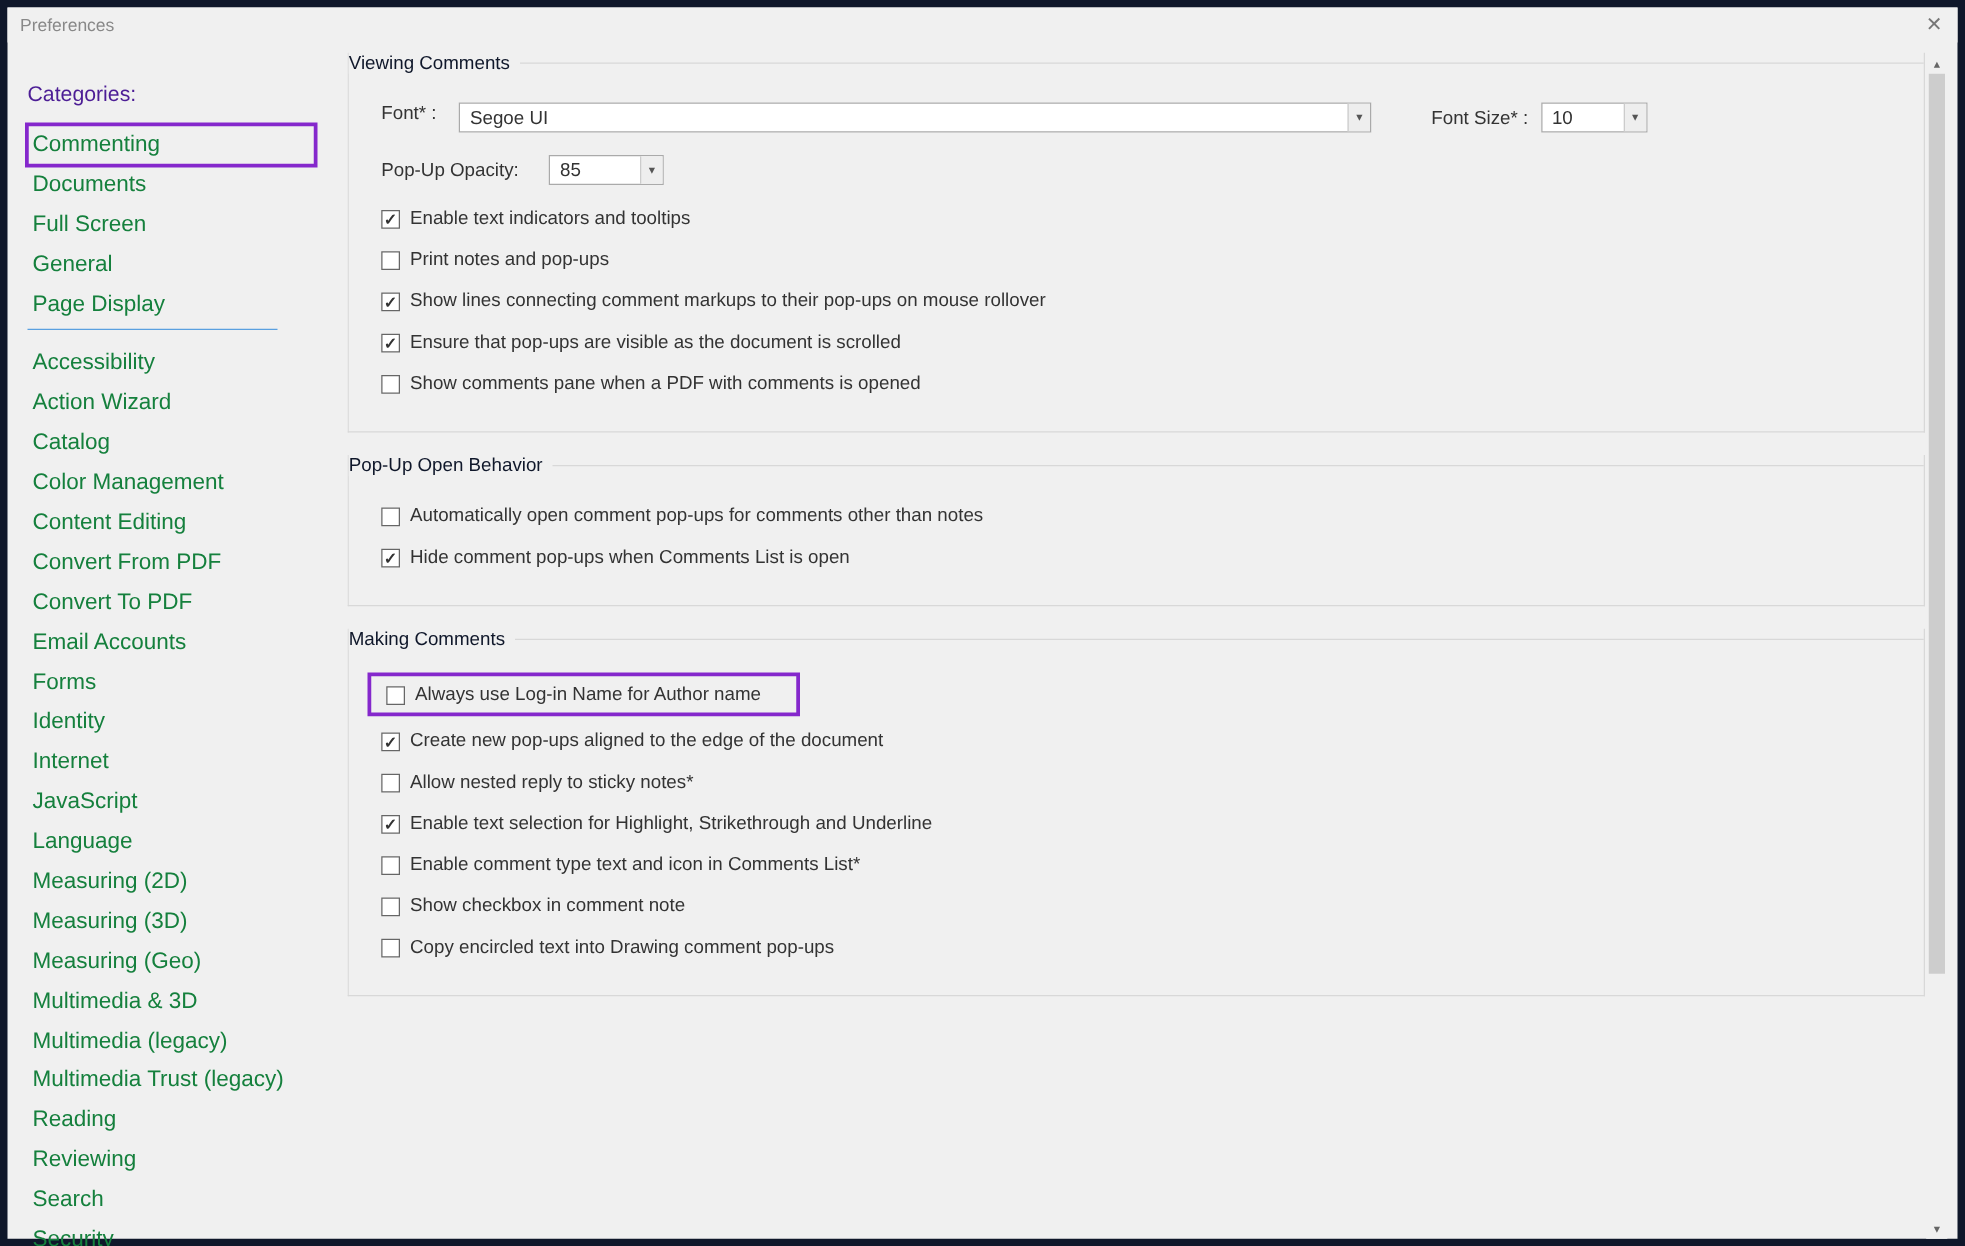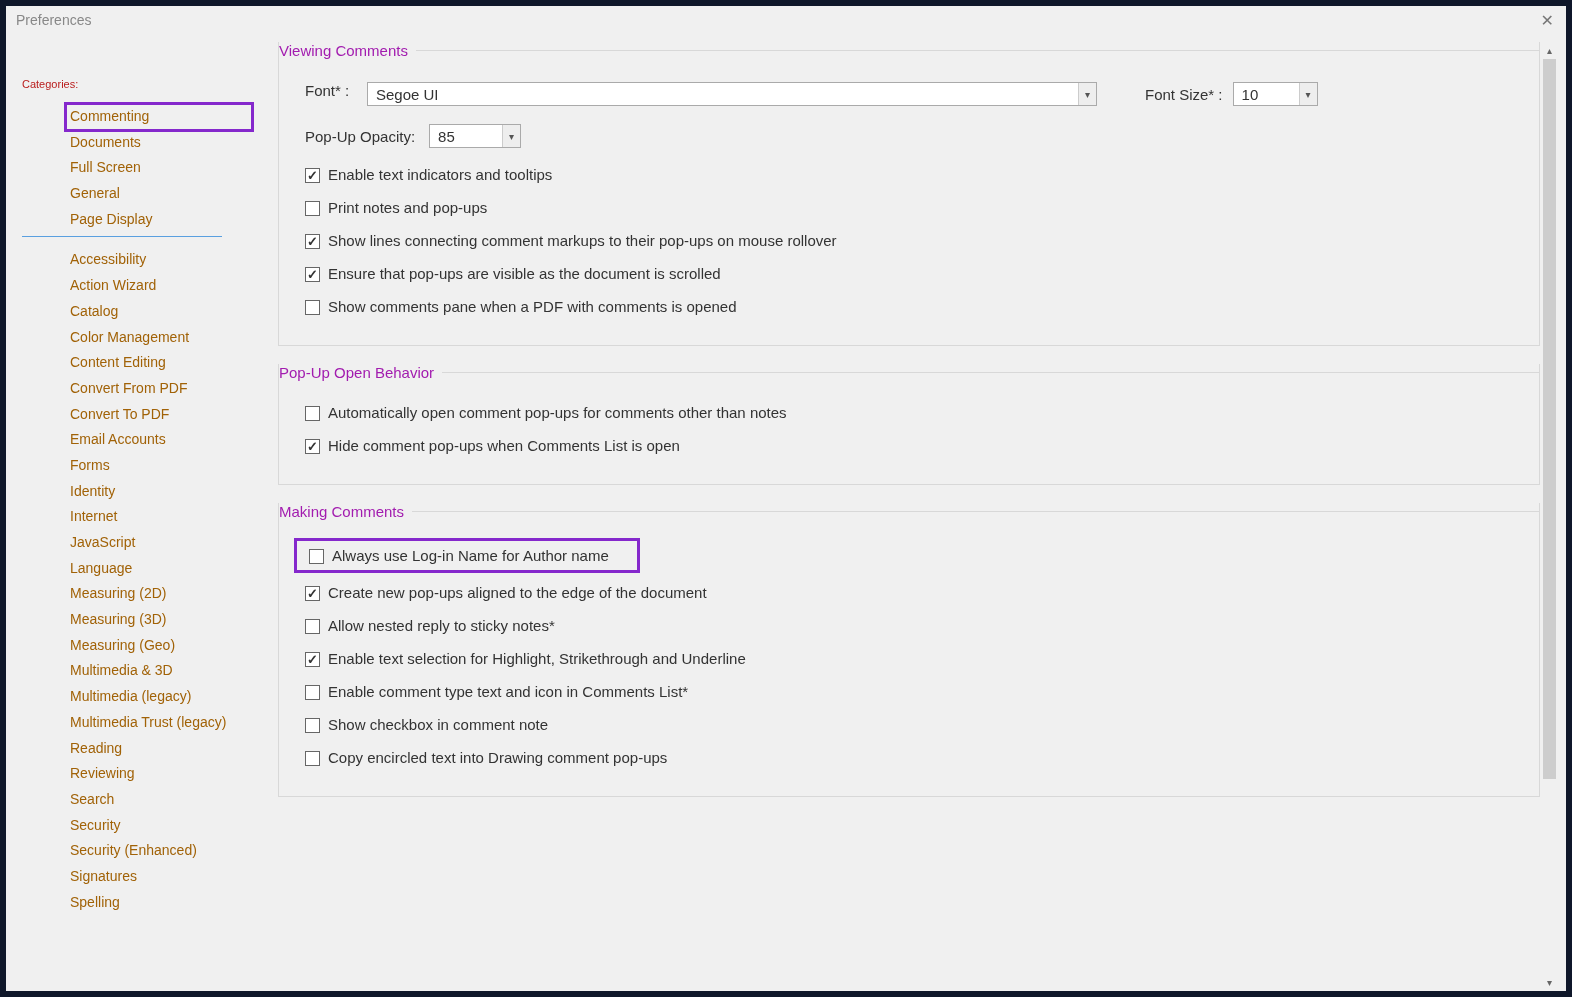--- a/index.html
+++ b/index.html
@@ -39,35 +39,33 @@
   display: flex;
   height: calc(100% - 28px);
   padding: 8px 8px 0 16px;
 }
 .sidebar {
   width: 230px;
   flex-shrink: 0;
   padding-top: 24px;
 }
 .sidebar-label {
-  font-size: 11px;
-  color: #b91c1c;
+  font-size: 17px;
+  color: #4c1d95;
   margin-bottom: 14px;
-  margin-top: 12px;
 }
 .cat-list {
   list-style: none;
 }
 .cat-list li {
-  font-size: 14px;
+  font-size: 18px;
   padding: 2px 4px;
   cursor: pointer;
-  color: #a16207;
+  color: #15803d;
   line-height: 1.55;
-  margin-left: 44px;
 }
 .cat-list li.selected {
   outline: 3px solid #8528cc;
   outline-offset: -1px;
 }
 .cat-separator {
   border: none;
   border-top: 1px solid #5aa0e0;
   margin: 4px 0 10px 0;
   width: 200px;
@@ -89,37 +87,37 @@
   background: #f0f0f0;
   margin-bottom: 18px;
   position: relative;
   padding: 40px 18px 14px 20px;
 }
 .group-title {
   position: absolute;
   top: -1px;
   left: 0;
   font-size: 15px;
-  color: #a21caf;
+  color: #0f172a;
   background: #f0f0f0;
   padding-right: 8px;
 }
 .group::before {
   content: "";
   position: absolute;
   top: 8px;
   left: 0;
   right: 0;
   border-top: 1px solid #d8d8d8;
 }
 .group-title { z-index: 1; top: 0; }
 .row {
   display: flex;
   align-items: center;
-  gap: 14px;
+  gap: 24px;
   margin-bottom: 18px;
   padding-left: 6px;
 }
 .field-label {
   font-size: 15px;
   min-width: 52px;
 }
 .combo {
   display: flex;
   align-items: center;

